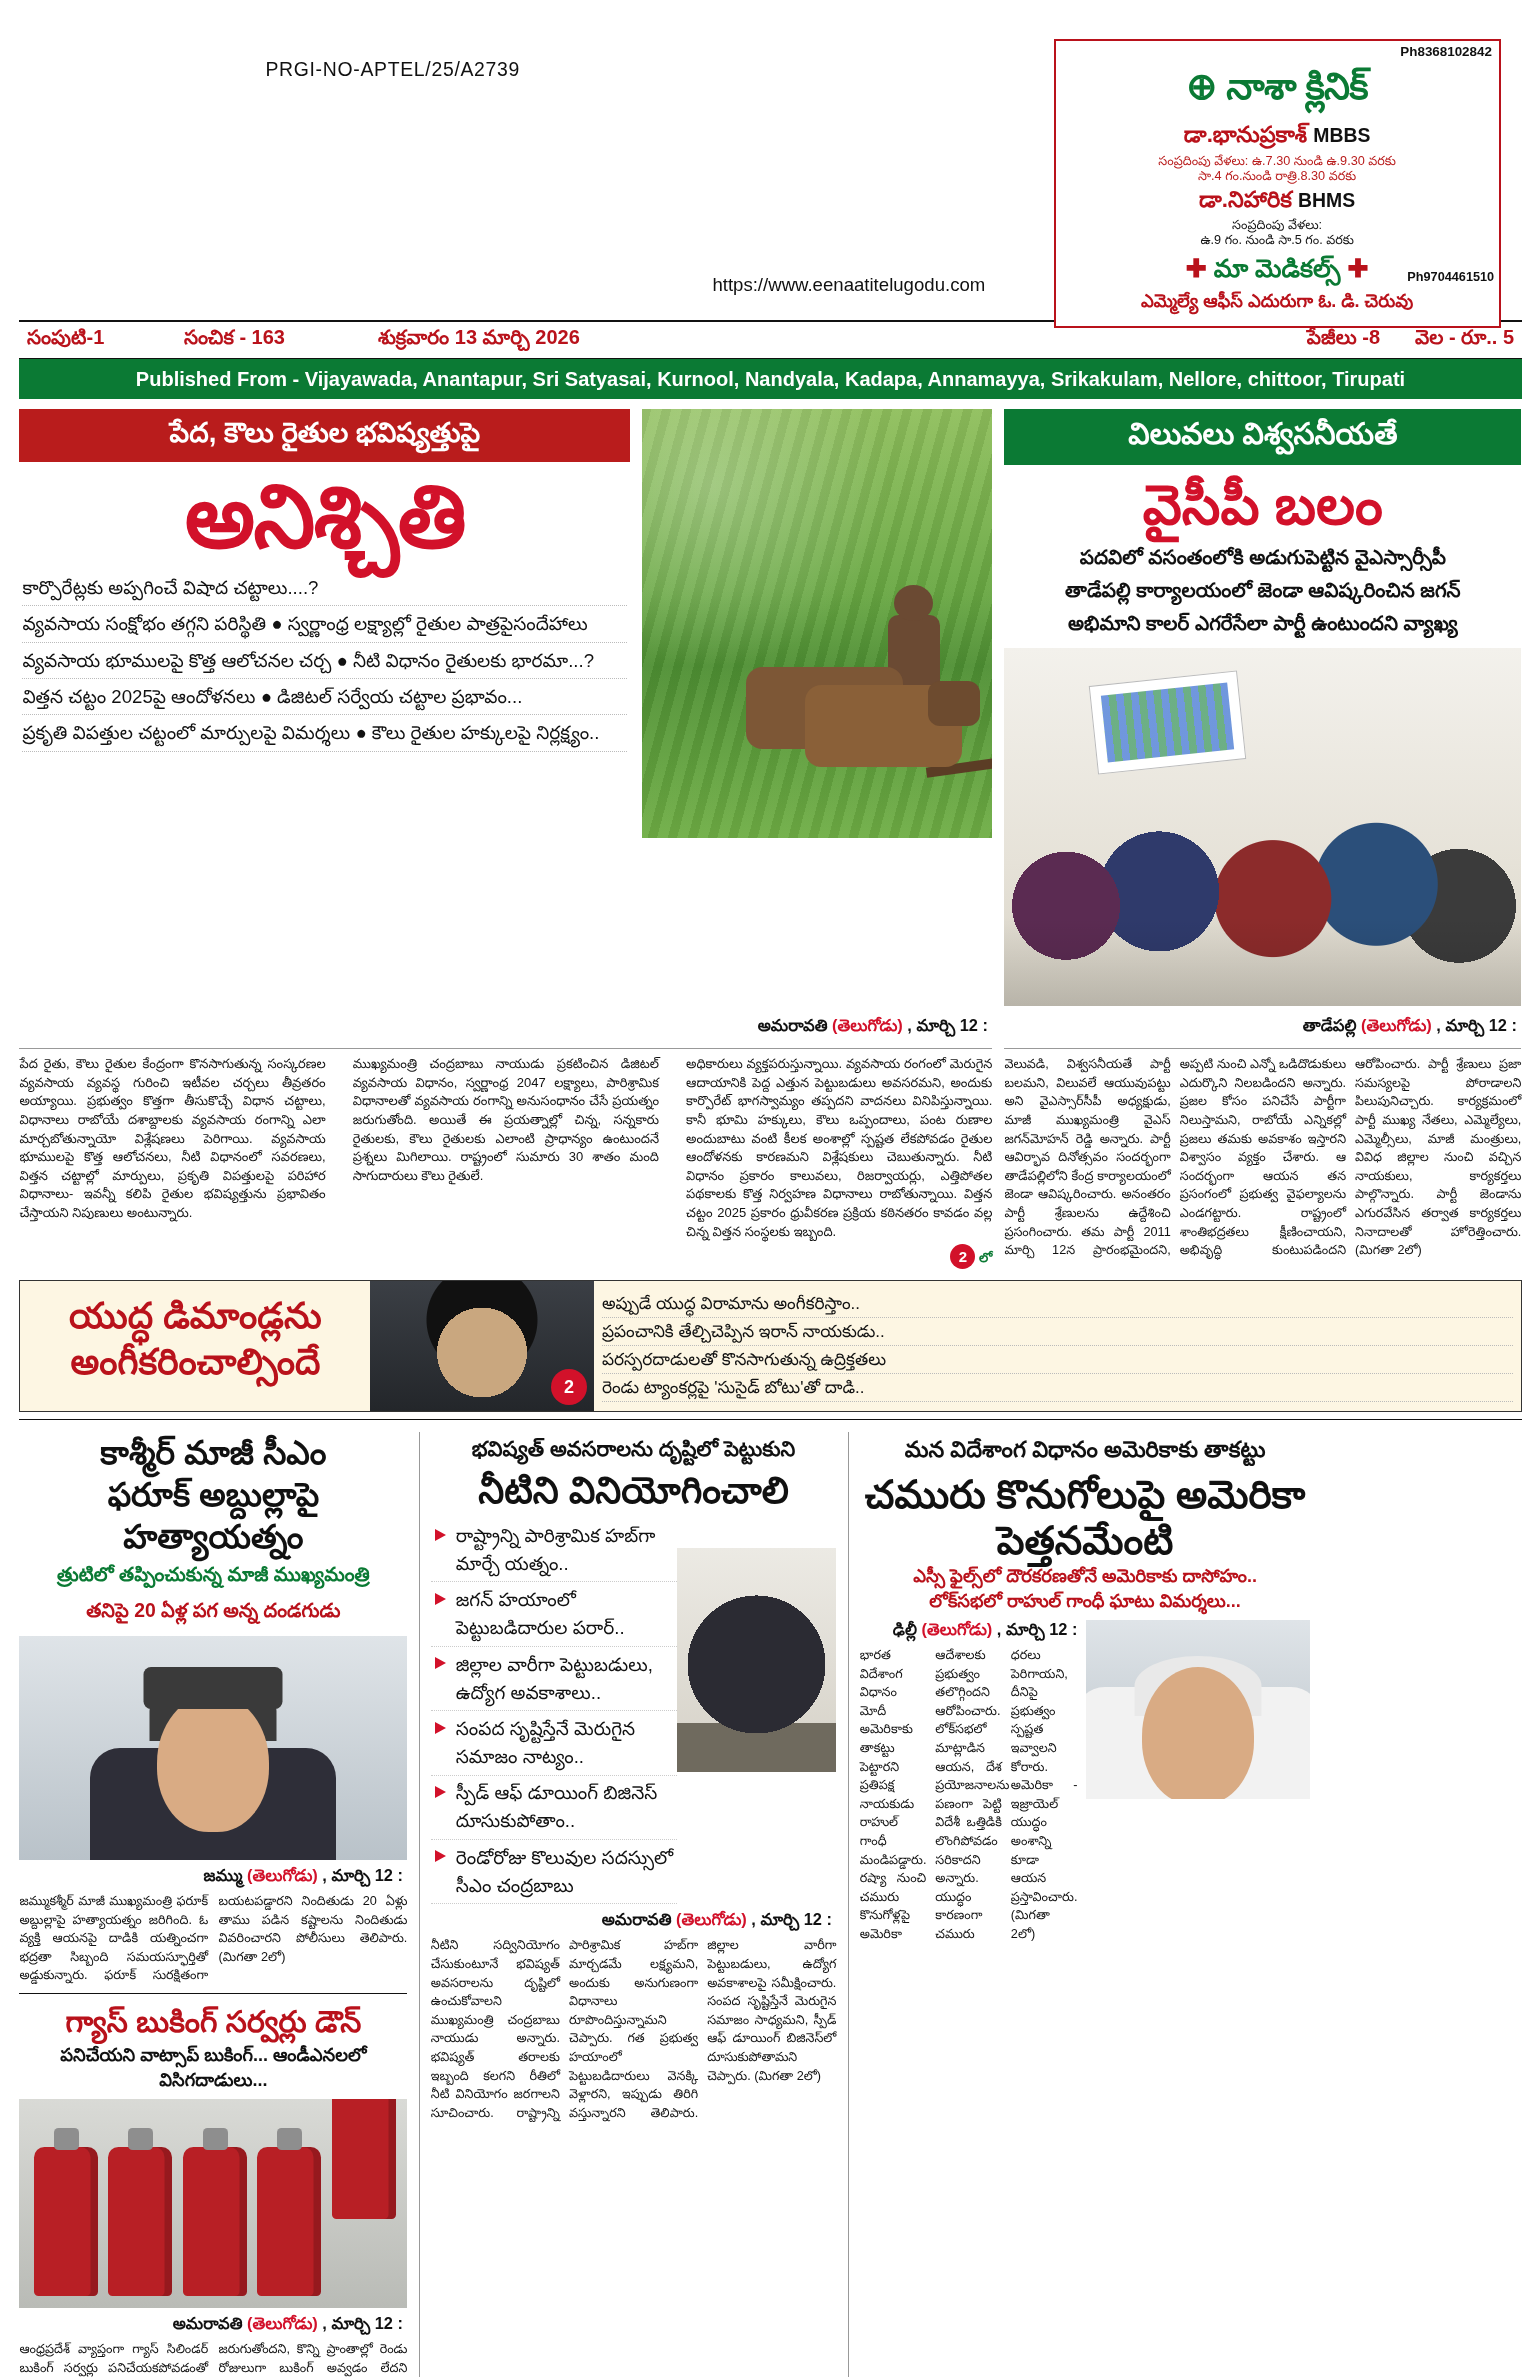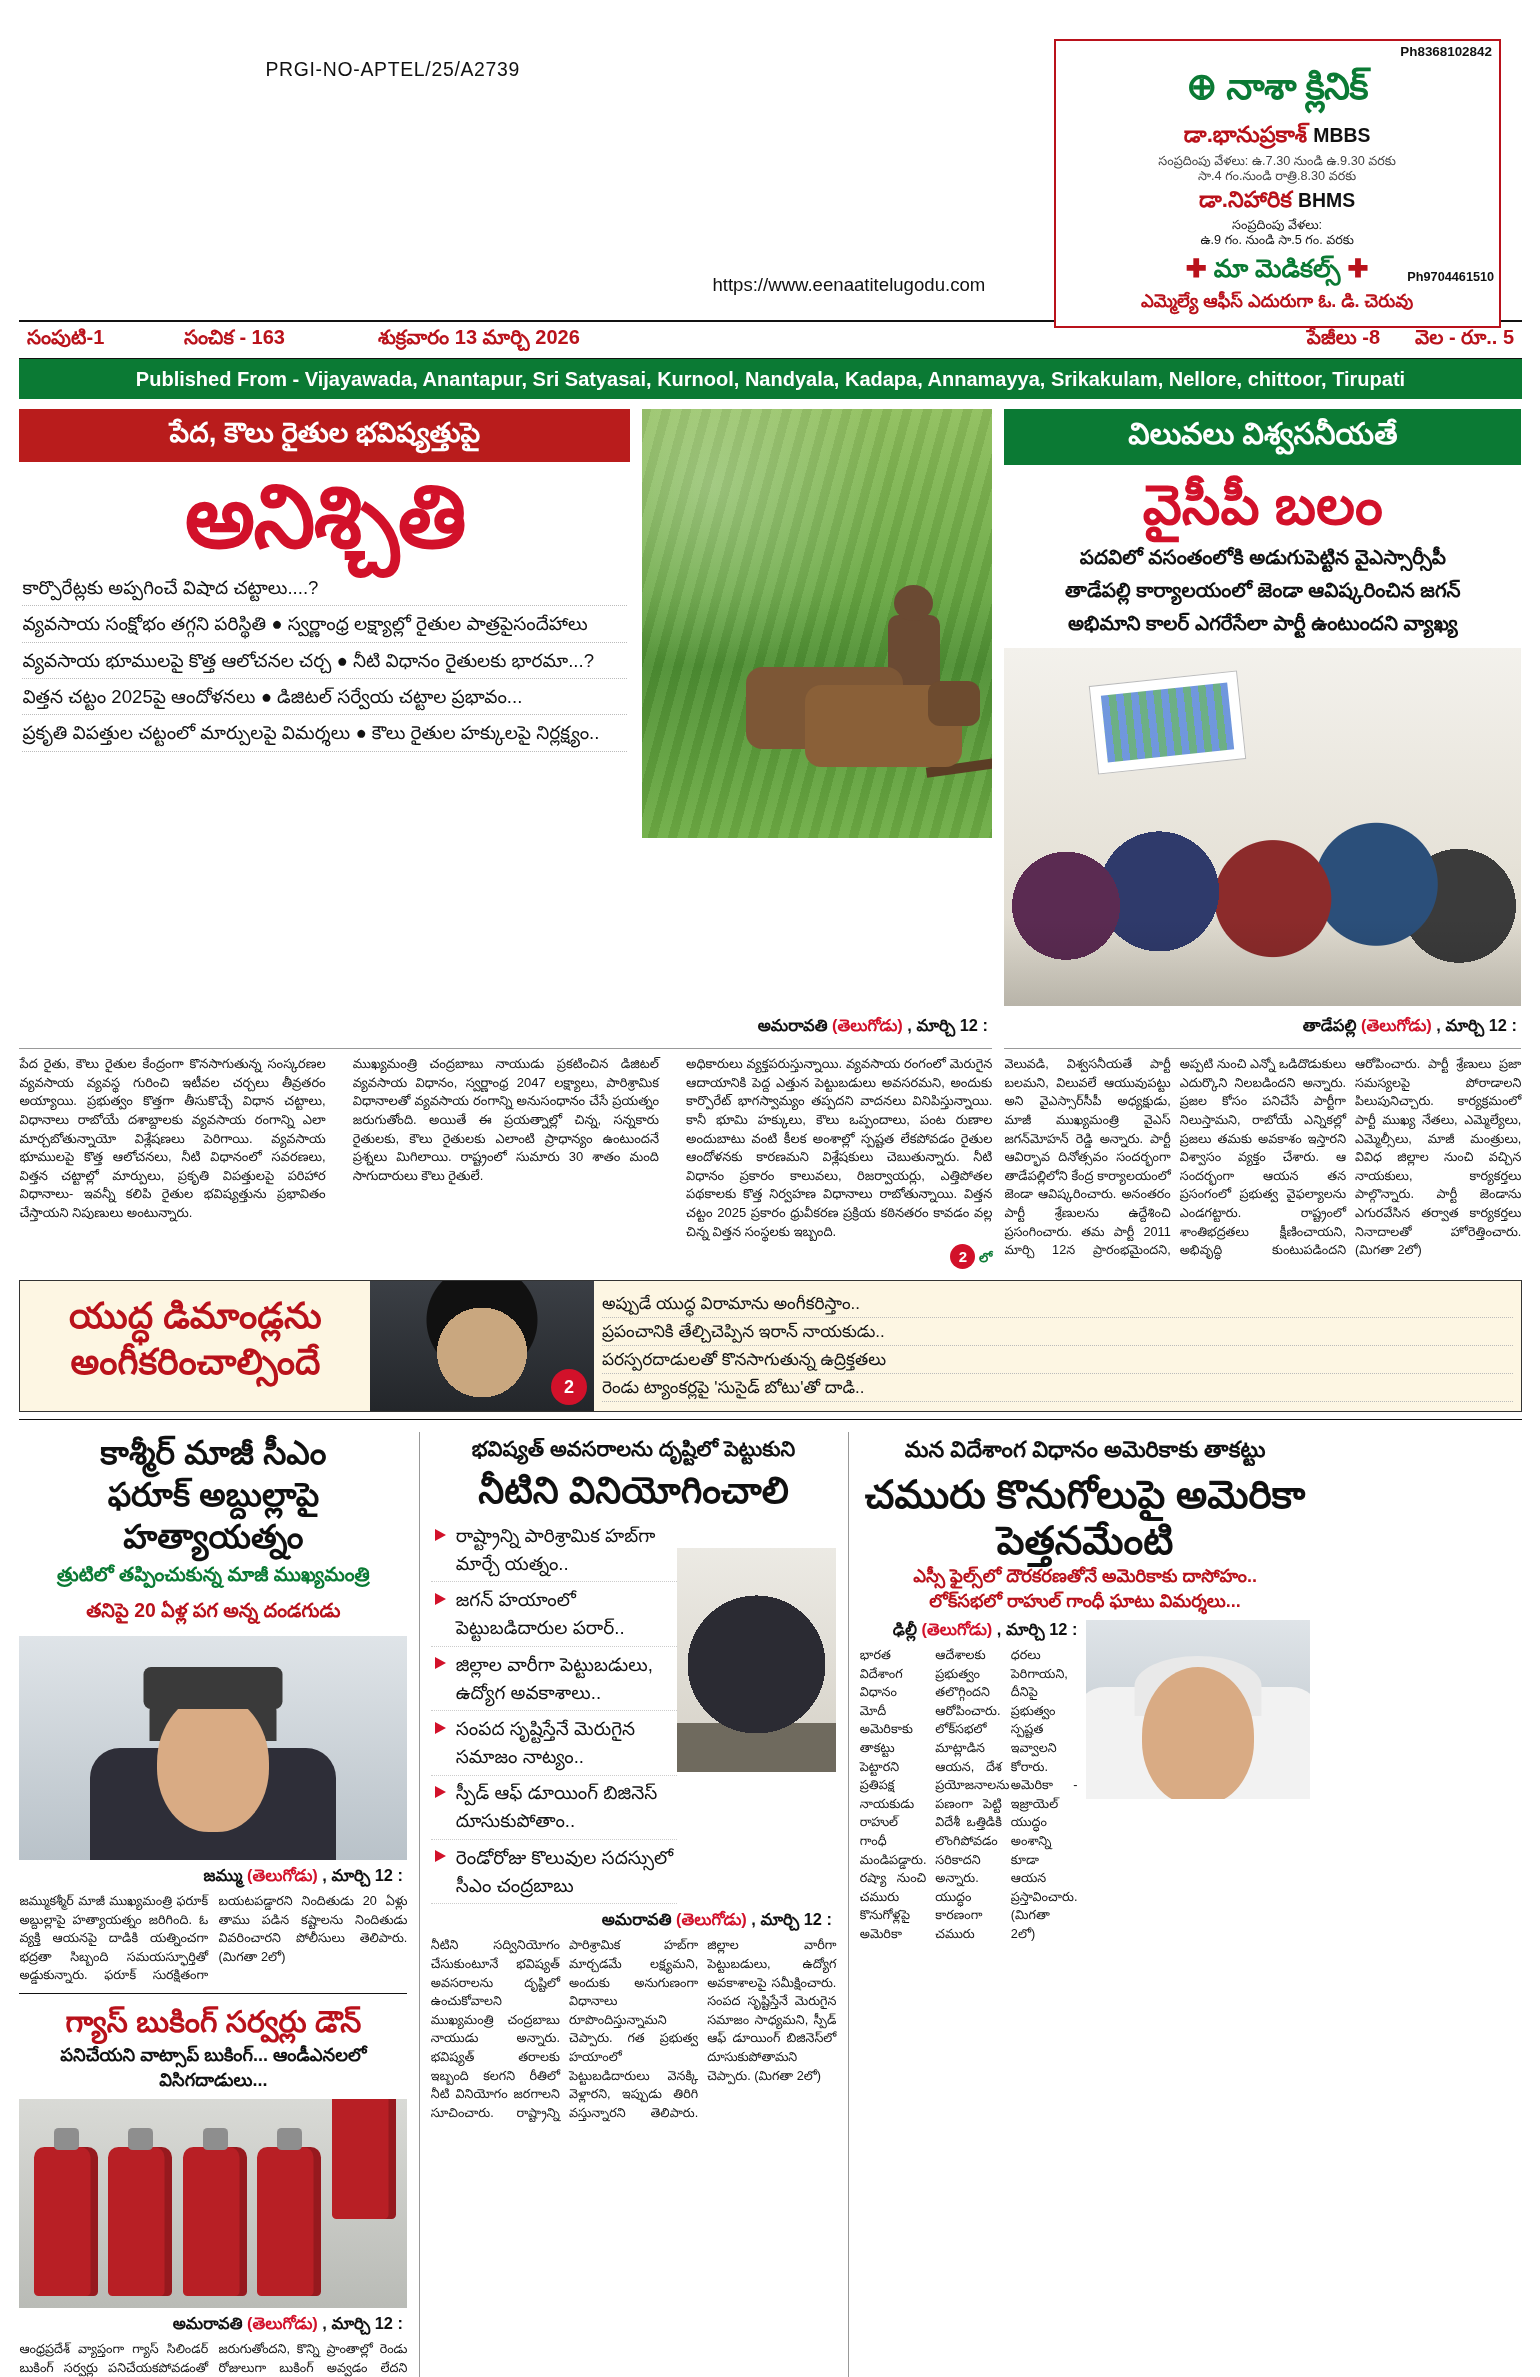--- a/index.html
+++ b/index.html
@@ -28,21 +28,21 @@
   
   .ad-top {
     position:absolute; right:21px; top:39px; width:447px; height:289px;
     border:2.2px solid #b9121b; background:#fff; text-align:center; overflow:hidden;
   }
   .ad-ph { position:absolute; right:4.5px; top:2.2px; font-size:13.4px; font-weight:bold; color:#111; background:#fff; padding:0.7px 2.2px;}
   .ad-l1 { margin-top:24px; font-size:37px; font-weight:bold; color:#0b7a34; letter-spacing:-0.7px; }
   .ad-l1 .cross { color:#0b7a34; }
   .ad-l2 { font-size:22.4px; font-weight:bold; color:#b9121b; margin-top:4.5px; }
   .ad-l2 .mbbs { color:#111; font-size:19.4px; }
-  .ad-l3 { font-size:12.7px; color:#404040; line-height:15px; margin-top:1.5px; }
+  .ad-l3 { font-size:12.7px; color:#b91c1c; line-height:15px; margin-top:1.5px; }
   .ad-l4 { font-size:22.4px; font-weight:bold; color:#b9121b; margin-top:3px; }
   .ad-l4 .bhms { color:#111; font-size:19.4px; }
   .ad-l5 { font-size:12.7px; color:#111; line-height:15px; }
   .ad-l6 { font-size:25px; font-weight:bold; color:#0b7a34; margin-top:6px; }
   .ad-l7 { font-size:18px; font-weight:bold; color:#b9121b; margin-top:1.5px; }
   .ad-ph2 { position:absolute; right:4.5px; bottom:42px; font-size:12.7px; font-weight:bold; }
   .redplus { color:#b9121b; }
 
   
   .strip1 {

